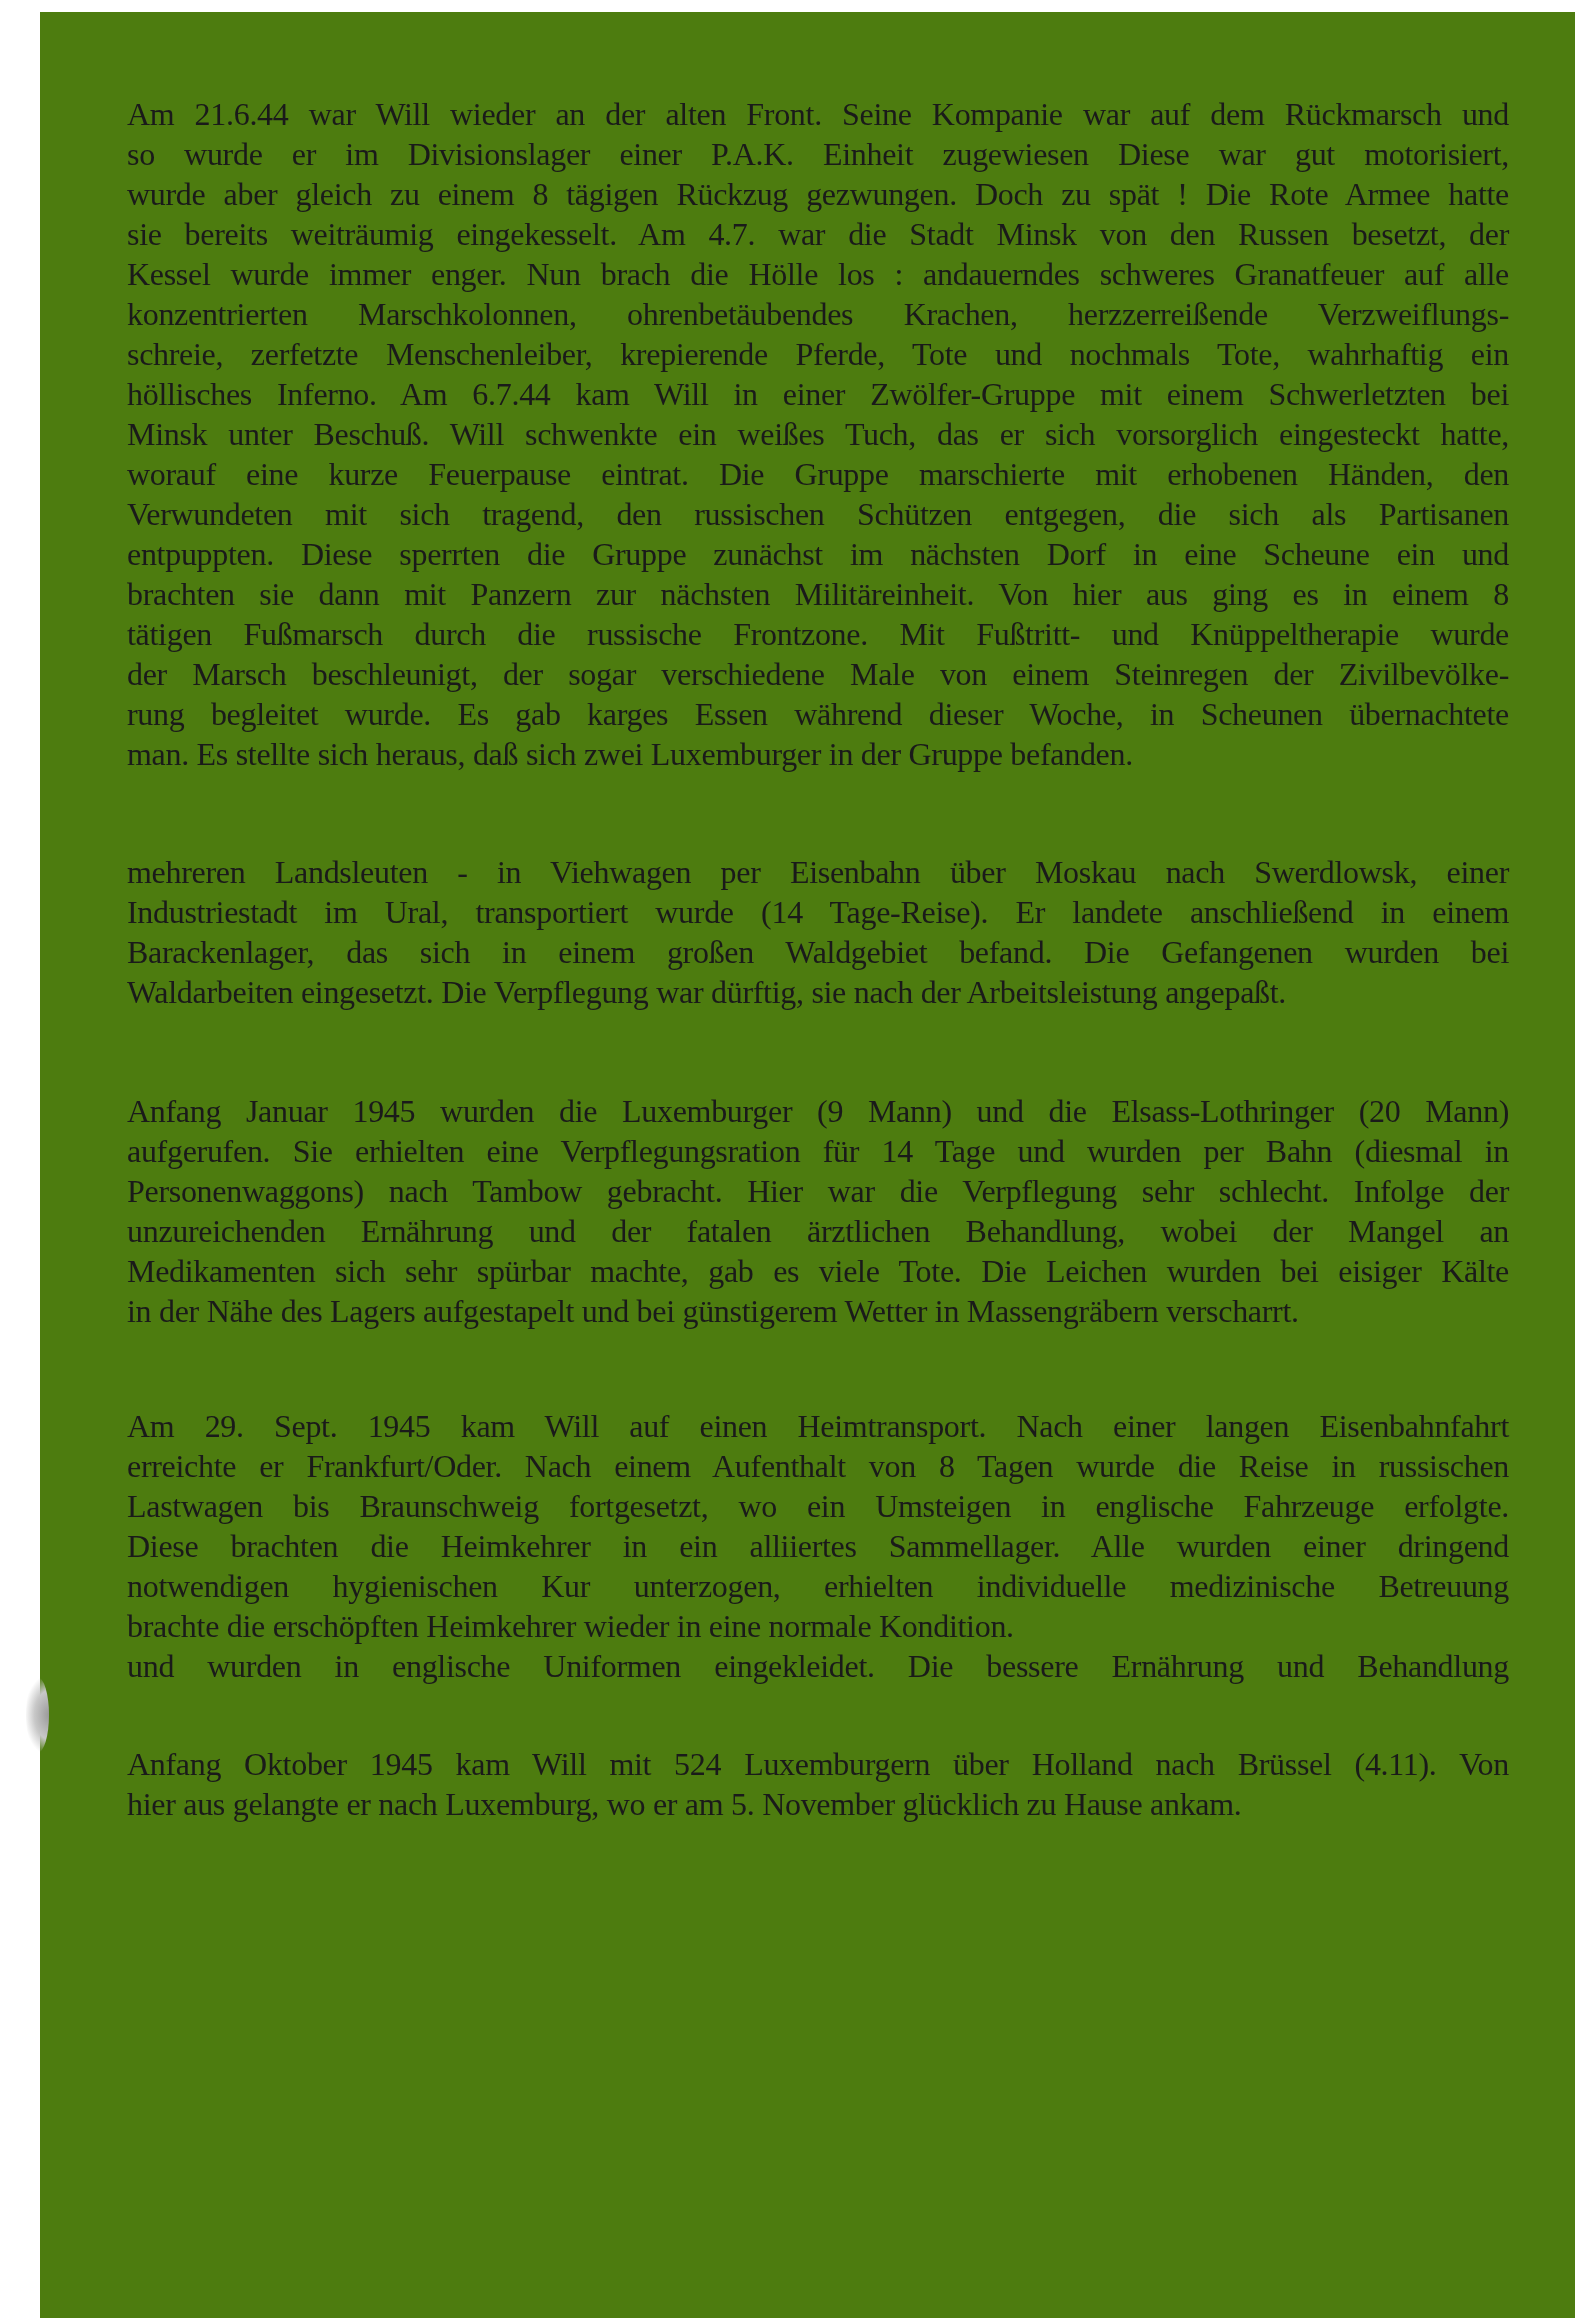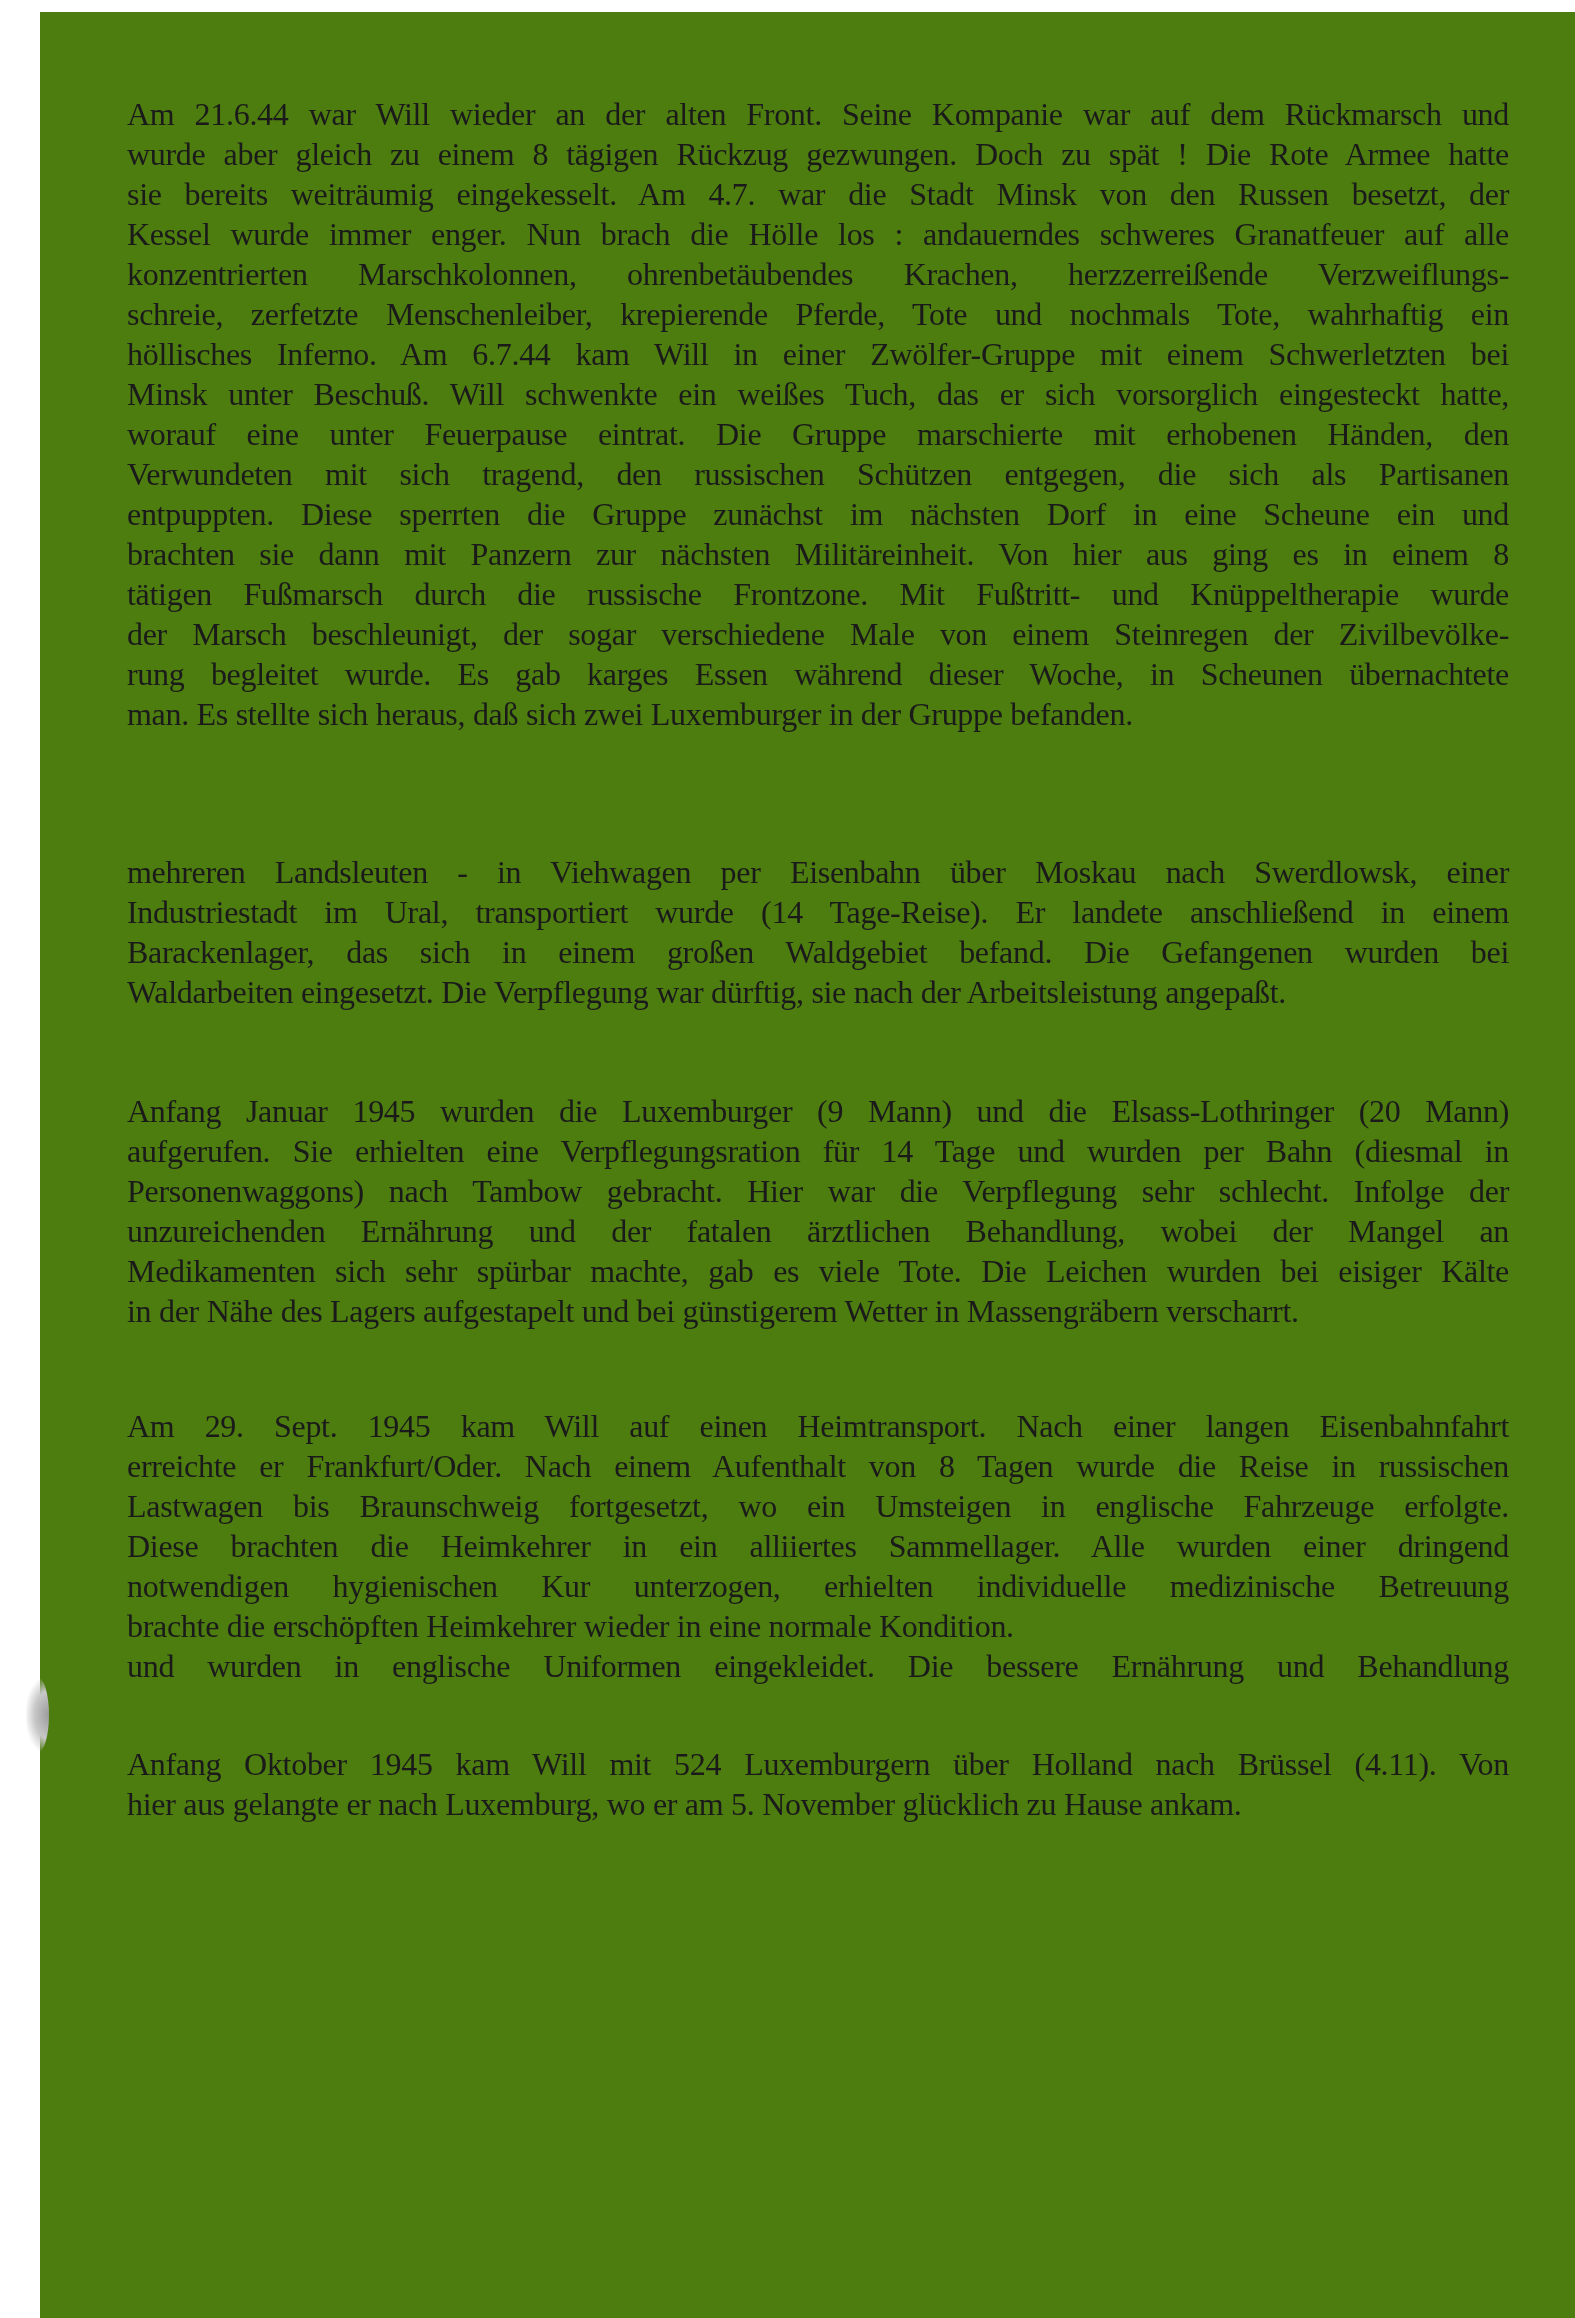--- a/index.html
+++ b/index.html
@@ -35,28 +35,29 @@
   }
 </style>
 </head>
 <body>
 
 <div class="page">
   <div class="punch-hole"></div>
 
   <div class="para p1">
     <span class="line">Am 21.6.44 war Will wieder an der alten Front. Seine Kompanie war auf dem Rückmarsch und</span>
+    <span class="line">so wurde er im Divisionslager einer P.A.K. Einheit zugewiesen Diese war gut motorisiert,</span>
     <span class="line">wurde aber gleich zu einem 8 tägigen Rückzug gezwungen. Doch zu spät ! Die Rote Armee hatte</span>
     <span class="line">sie bereits weiträumig eingekesselt. Am 4.7. war die Stadt Minsk von den Russen besetzt, der</span>
     <span class="line">Kessel wurde immer enger. Nun brach die Hölle los : andauerndes schweres Granatfeuer auf alle</span>
     <span class="line">konzentrierten Marschkolonnen, ohrenbetäubendes Krachen, herzzerreißende Verzweiflungs-</span>
     <span class="line">schreie, zerfetzte Menschenleiber, krepierende Pferde, Tote und nochmals Tote, wahrhaftig ein</span>
     <span class="line">höllisches Inferno. Am 6.7.44 kam Will in einer Zwölfer-Gruppe mit einem Schwerletzten bei</span>
     <span class="line">Minsk unter Beschuß. Will schwenkte ein weißes Tuch, das er sich vorsorglich eingesteckt hatte,</span>
-    <span class="line">worauf eine unter Feuerpause eintrat. Die Gruppe marschierte mit erhobenen Händen, den</span>
+    <span class="line">worauf eine kurze Feuerpause eintrat. Die Gruppe marschierte mit erhobenen Händen, den</span>
     <span class="line">Verwundeten mit sich tragend, den russischen Schützen entgegen, die sich als Partisanen</span>
     <span class="line">entpuppten. Diese sperrten die Gruppe zunächst im nächsten Dorf in eine Scheune ein und</span>
     <span class="line">brachten sie dann mit Panzern zur nächsten Militäreinheit. Von hier aus ging es in einem 8</span>
     <span class="line">tätigen Fußmarsch durch die russische Frontzone. Mit Fußtritt- und Knüppeltherapie wurde</span>
     <span class="line">der Marsch beschleunigt, der sogar verschiedene Male von einem Steinregen der Zivilbevölke-</span>
     <span class="line">rung begleitet wurde. Es gab karges Essen während dieser Woche, in Scheunen übernachtete</span>
     <span class="line last">man. Es stellte sich heraus, daß sich zwei Luxemburger in der Gruppe befanden.</span>
   </div>
 
   <div class="para p2">

